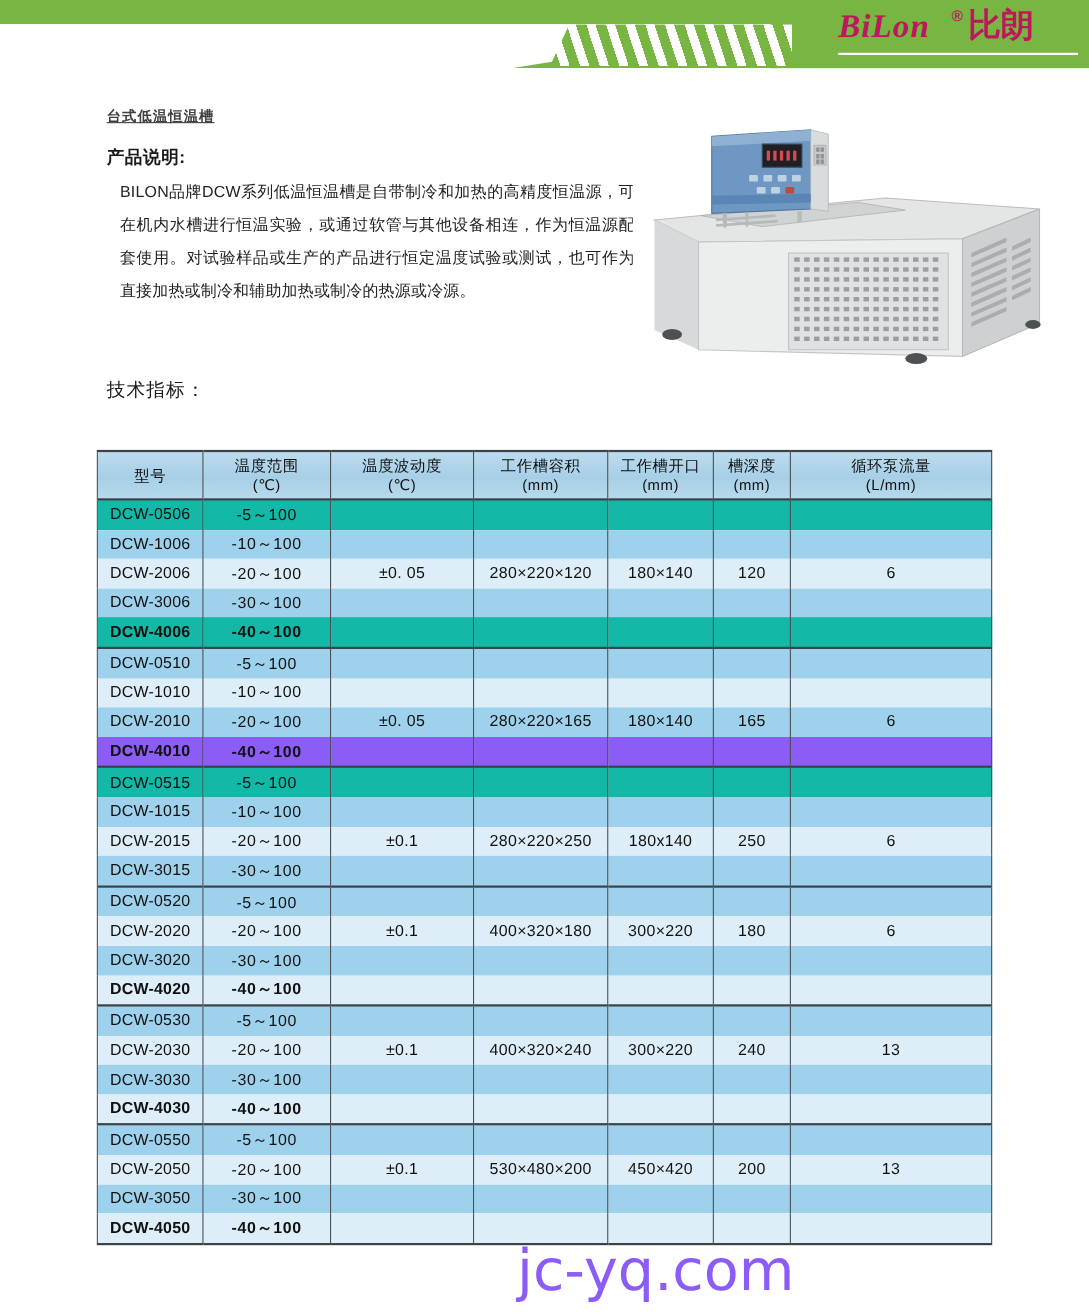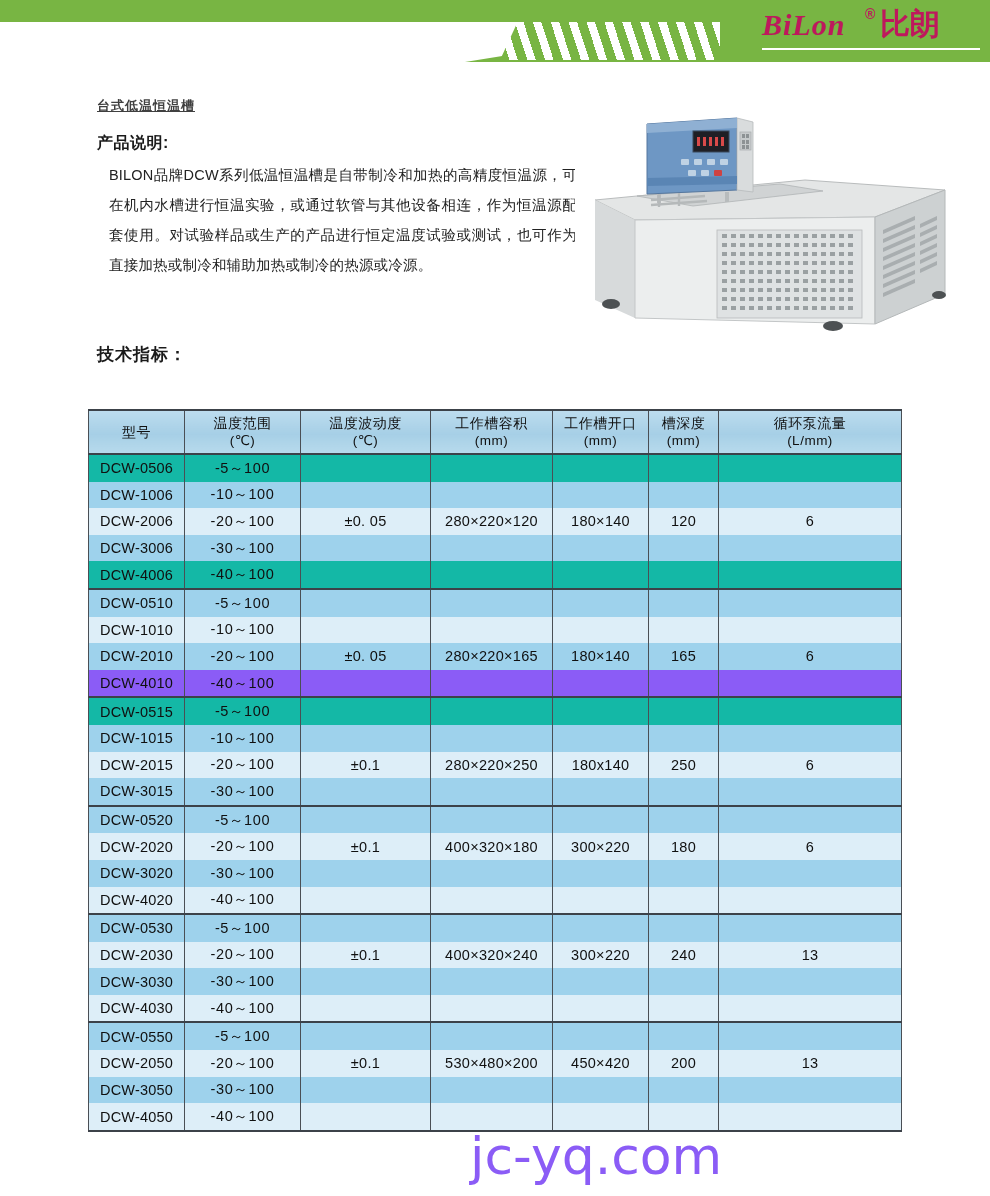--- a/index.html
+++ b/index.html
@@ -64,21 +64,21 @@
     font-size:16px;font-weight:bold;letter-spacing:.5px;color:#1a1a1a;
   }
   .desc-body{
     position:absolute;left:97px;top:160px;width:468px;
     font-size:14.5px;line-height:30px;color:#222;
     text-align:justify;letter-spacing:.2px;margin-left:12px;
   }
 
   .spec-label{
     position:absolute;left:97px;top:343px;
-    font-size:17px;font-weight:bold;letter-spacing:1px;color:#1a1a1a;
+    font-size:17px;font-weight:normal;letter-spacing:1px;color:#1a1a1a;
   }
 
   
   .photo{position:absolute;left:575px;top:112px;width:395px;height:225px;}
   .photo svg{display:block;}
 
   
   .spec-table{
     position:absolute;left:88px;top:409px;width:813px;
     border-collapse:collapse;
@@ -99,21 +99,21 @@
     background:linear-gradient(#bcdcee,#a6cfe6 55%,#b7daec);
     border-top:2px solid #3c4249;
     border-bottom:2px solid #3c4249;
     height:42px;
     font-size:14px;
     line-height:18px;
     letter-spacing:.5px;
   }
   .spec-table thead th .unit{display:block;font-size:13.5px;}
   .grp-top td{border-top:2px solid #3c4249;}
-  .grp-bot td{border-bottom:2px solid #3c4249;}
+  .grp-bot td{border-bottom:2px solid #3c4249;font-weight:bold;}
   .r-a{background:#14b8a6;}
   .r-b{background:#9ed2ec;}
   .r-c{background:#ddeef8;}
   .r-d{background:#8b5cf6;}
   .model-cell{font-size:14.5px;letter-spacing:.2px;}
   .range-cell{font-size:14.5px;letter-spacing:.6px;}
   .span-cell{font-size:14.5px;letter-spacing:.3px;}
 
   
   col.c0{width:96px;}

